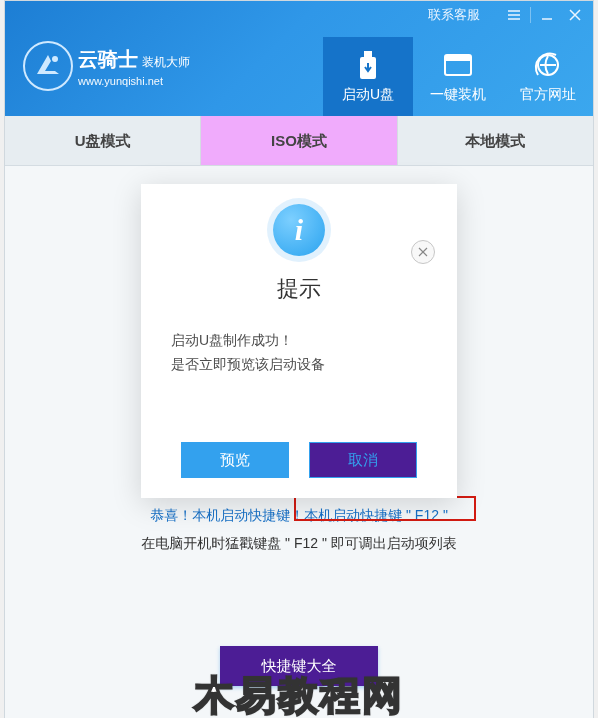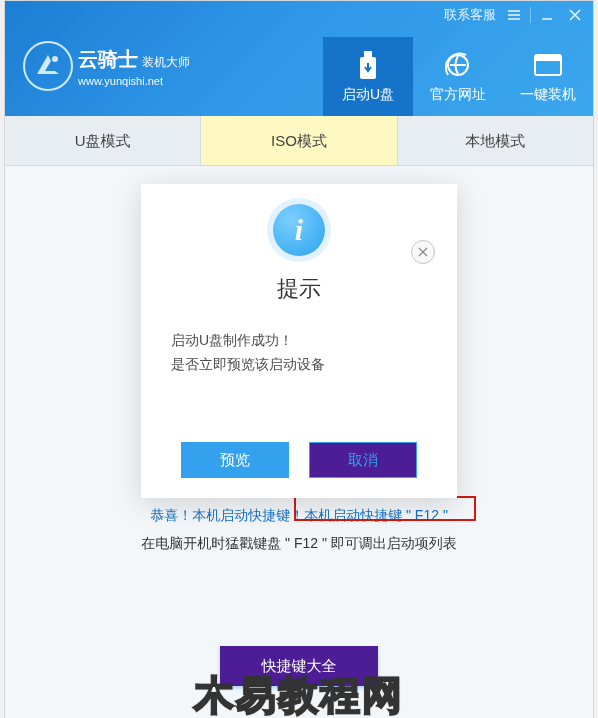--- a/index.html
+++ b/index.html
@@ -6,21 +6,21 @@
   body { width: 598px; height: 718px; background: #f0f0f0; position: relative; overflow: hidden; }
   .window { width: 590px; height: 718px; margin: 0 auto; background: #edf2f5; border: 1px solid #d0d8de; position: relative; }
   
   .header {
     height: 115px;
     background: linear-gradient(135deg, #1d7ed4 0%, #2f97e8 45%, #3ba7ee 100%);
     position: relative;
     color: #fff;
   }
   .title-bar { height: 28px; display: flex; justify-content: flex-end; align-items: center; padding-right: 4px; }
-  .contact { font-size: 13px; margin-right: 4px; color: #eaf5ff; }
+  .contact { font-size: 13px; margin-right: 20px; color: #eaf5ff; }
   .win-btn { width: 28px; height: 28px; display: flex; align-items: center; justify-content: center; color: #eaf5ff; }
   .win-btn svg { width: 14px; height: 14px; }
   .sep { width: 1px; height: 16px; background: rgba(255,255,255,.35); margin: 0 2px; }
   
   .brand { position: absolute; left: 18px; top: 40px; display: flex; align-items: center; }
   .logo-circle {
     width: 50px; height: 50px; border: 2px solid #cfe9ff; border-radius: 50%;
     display: flex; align-items: center; justify-content: center;
   }
   .logo-circle svg { width: 34px; height: 34px; }
@@ -30,23 +30,23 @@
   .brand-text .row2 { font-size: 11px; opacity: .95; margin-top: 2px; }
   
   .tabs { position: absolute; right: 0; top: 36px; height: 79px; display: flex; }
   .tab { width: 90px; display: flex; flex-direction: column; align-items: center; justify-content: center; font-size: 14px; color: #fff; }
   .tab.active { background: #1573c9; }
   .tab .ticon { width: 32px; height: 30px; display: flex; align-items: center; justify-content: center; margin-bottom: 6px; }
   
   .subtabs {
     height: 50px; background: #e7edf1; display: flex; border-bottom: 1px solid #d4dce2;
   }
-  .subtab { flex: 1; text-align: center; line-height: 50px; font-size: 15px; color: #444; border-right: 1px solid #d4dce2; }
+  .subtab { flex: 1; text-align: center; line-height: 50px; font-size: 15px; color: #444; border-right: 1px solid #d4dce2; font-weight: bold; }
   .subtab:last-child { border-right: none; }
-  .subtab.active { background: #fef9c3; }
+  .subtab.active { background: #f0abfc; }
   
   .content { position: relative; height: 553px; background: #f4f7f9; }
   
   .success-msg { position: absolute; top: 335px; width: 100%; text-align: center; font-size: 14px; color: #333; line-height: 28px; }
   .success-msg .l1 { color: #1670c7; }
   .success-msg .hotkey { color: #1670c7; }
   .red-box {
     position: absolute; top: 330px; left: 289px; width: 182px; height: 25px;
     border: 2px solid #d21b12; pointer-events: none;
   }
@@ -145,37 +145,37 @@
           <svg width="22" height="28" viewBox="0 0 22 28">
               <rect x="7" y="0" width="8" height="6" fill="#fff"></rect>
               <rect x="3" y="6" width="16" height="22" rx="2" fill="#fff"></rect>
               <path d="M11 12v8 M8 16l3 4 3-4" stroke="#1573c9" stroke-width="2" fill="none"></path>
             </svg>
         </div>
         <span>启动U盘</span>
       </div>
       <div class="tab">
         <div class="ticon">
+          <svg width="30" height="24" viewBox="0 0 30 24">
+              <rect x="2" y="2" width="26" height="20" rx="2" fill="none" stroke="#fff" stroke-width="2"></rect>
+              <rect x="2" y="2" width="26" height="6" fill="#fff"></rect>
+            </svg>
+        </div>
+        <span>一键装机</span>
+      </div>
+      <div class="tab">
+        <div class="ticon">
           <svg width="28" height="28" viewBox="0 0 28 28">
               <circle cx="14" cy="14" r="10" fill="none" stroke="#fff" stroke-width="2"></circle>
               <path d="M6 14 h16 M14 5 a18 18 0 0 0 0 18" stroke="#fff" stroke-width="2" fill="none"></path>
               <path d="M22 4 a14 14 0 0 0 -18 20" stroke="#fff" stroke-width="2" fill="none"></path>
             </svg>
         </div>
         <span>官方网址</span>
       </div>
-      <div class="tab">
-        <div class="ticon">
-          <svg width="30" height="24" viewBox="0 0 30 24">
-              <rect x="2" y="2" width="26" height="20" rx="2" fill="none" stroke="#fff" stroke-width="2"></rect>
-              <rect x="2" y="2" width="26" height="6" fill="#fff"></rect>
-            </svg>
-        </div>
-        <span>一键装机</span>
-      </div>
     </div>
   </div>
 
   <div class="subtabs">
     <div class="subtab">U盘模式</div>
     <div class="subtab active">ISO模式</div>
     <div class="subtab">本地模式</div>
   </div>
 
   <div class="content">

